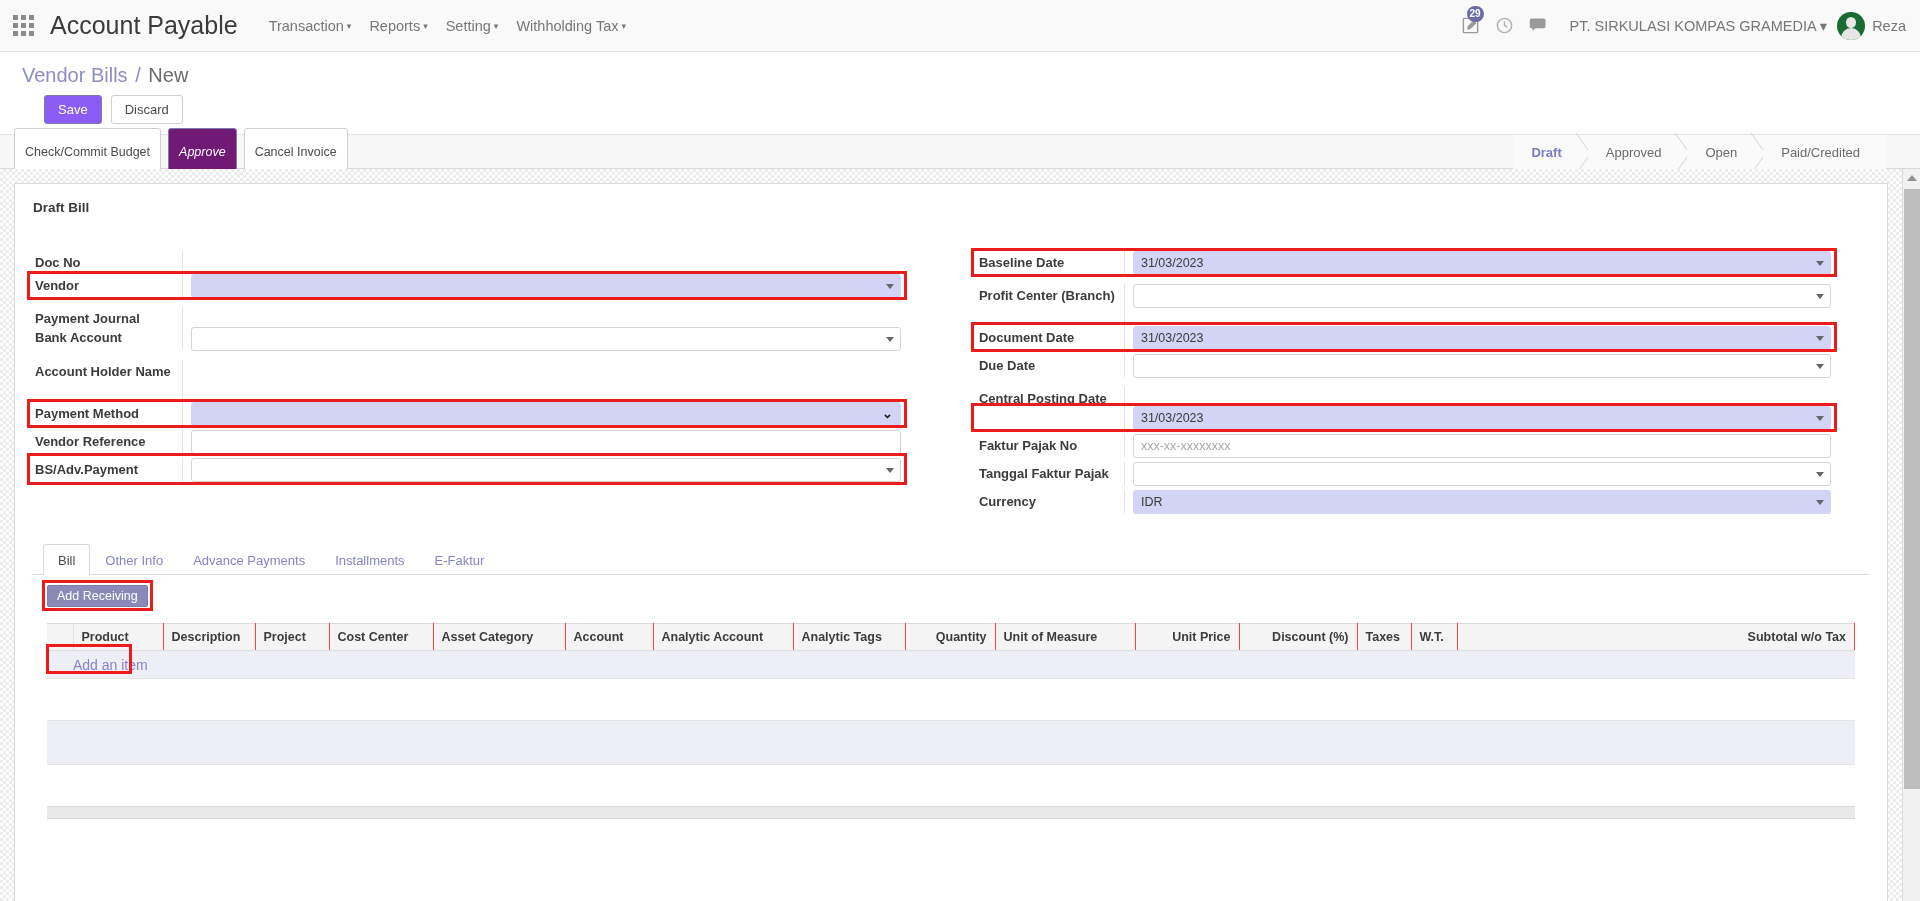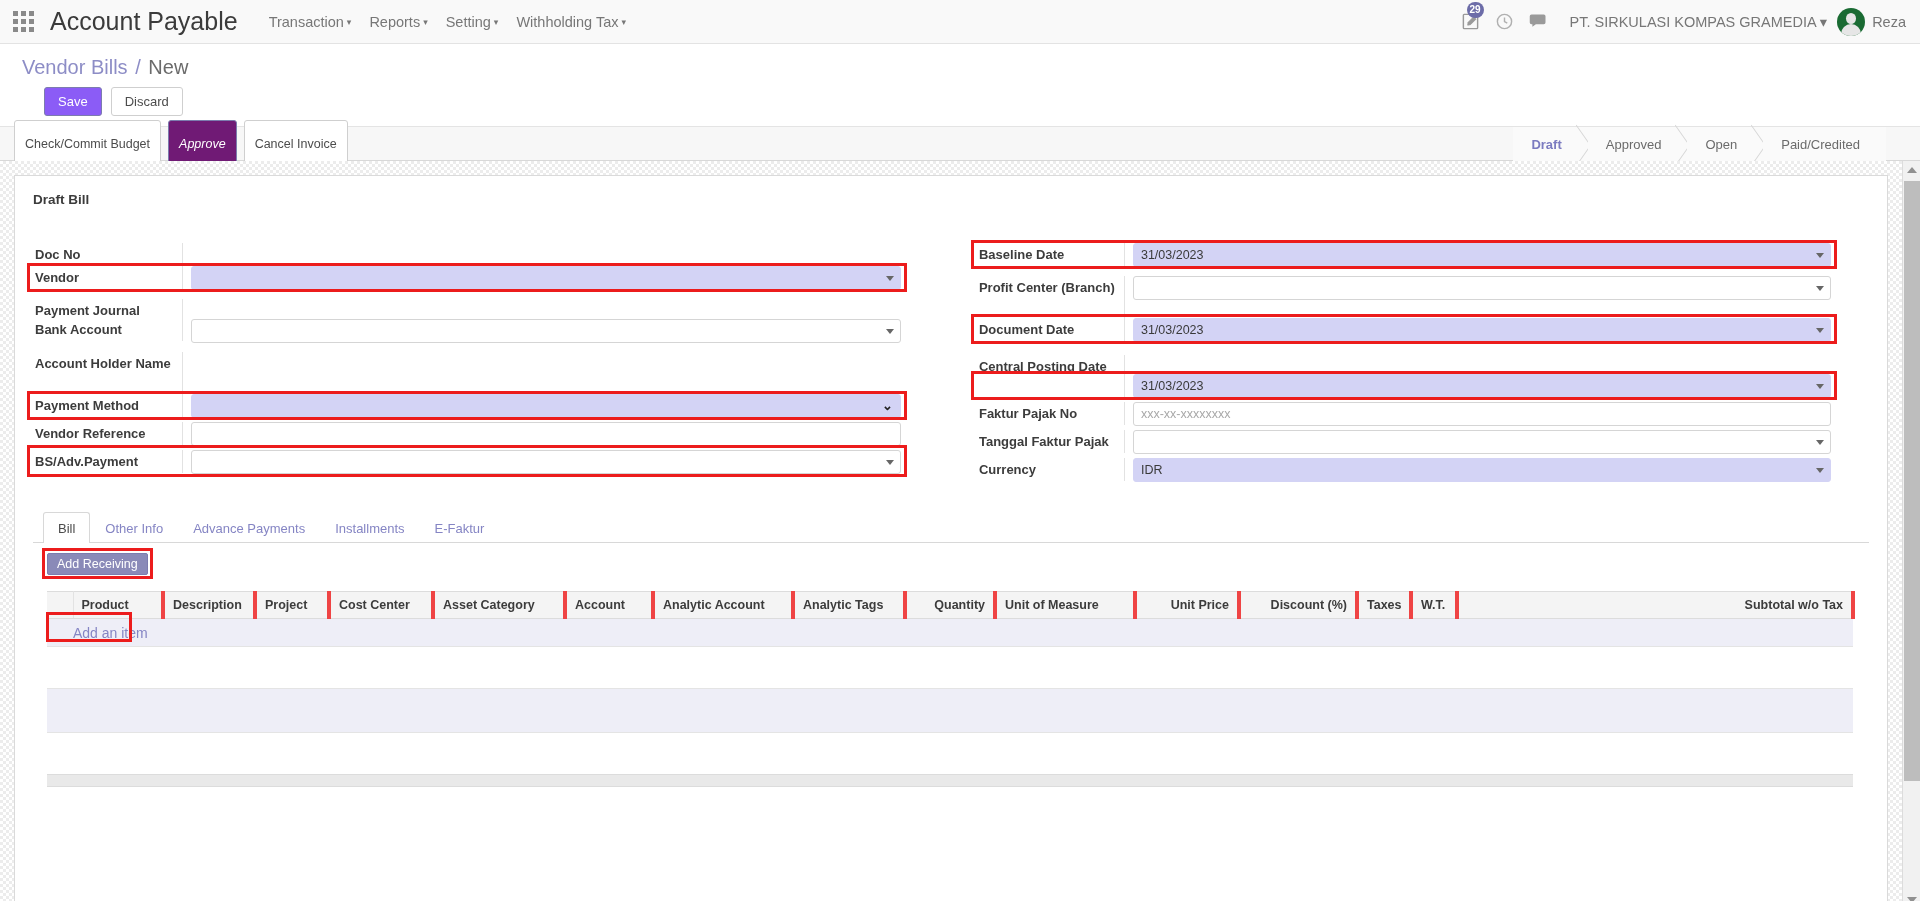--- a/index.html
+++ b/index.html
@@ -7,21 +7,21 @@
     margin: 0; padding: 0;
     width: 1920px; height: 901px;
     overflow: hidden;
     font-family: "Liberation Sans", sans-serif;
     background: #ffffff;
     color: #4c4c4c;
   }
 
   
   .navbar {
-    height: 44px;
+    height: 52px;
     background: #f9f9f9;
     border-bottom: 1px solid #e3e3e3;
     display: flex;
     align-items: center;
     padding: 0 14px 0 10px;
     position: relative;
   }
   .apps-grid {
     width: 26px; height: 26px;
     display: grid;
@@ -368,21 +368,21 @@
   table.lines {
     width: calc(100% - 14px);
     border-collapse: collapse;
     margin-top: 16px;
     table-layout: fixed;
   }
   table.lines th {
     background: #f4f4f4;
     border: 1px solid #dcdcdc;
     border-left: none;
-    border-right: 4px solid #ef4444;
+    border-right: 1px solid #ef4444;
     font-size: 12.5px;
     color: #3c3c3c;
     font-weight: bold;
     padding: 6px 8px;
     text-align: left;
     white-space: nowrap;
   }
   table.lines th.handle { width: 26px; border-right: 1px solid #e2e2e2; }
   table.lines th.num { text-align: right; }
   table.lines td {
@@ -603,20 +603,29 @@
               <div class="ctrl-wrap">
                 <input class="inp filled" value="31/03/2023" style="">
                 <span class="caret-down"></span>
               </div>
             </div>
             <div class="hl" style="left:-6px; top:-4px; right:-6px; height:30px;"></div>
           </div>
 
           <div class="rowgap-sm"></div>
 
+          <div class="frow">
+            <div class="flabel">Due Date</div>
+            <div class="fctrl">
+              <div class="ctrl-wrap">
+                <input class="inp" value="" style="">
+                <span class="caret-down"></span>
+              </div>
+            </div>
+          </div>
 
           <div class="rowgap"></div>
 
           <div class="frow">
             <div class="flabel" style="min-height:42px;">Central Posting Date</div>
             <div class="fctrl" style="padding-top:19px;">
               <div class="ctrl-wrap">
                 <input class="inp filled" value="31/03/2023" style="">
                 <span class="caret-down"></span>
               </div>

